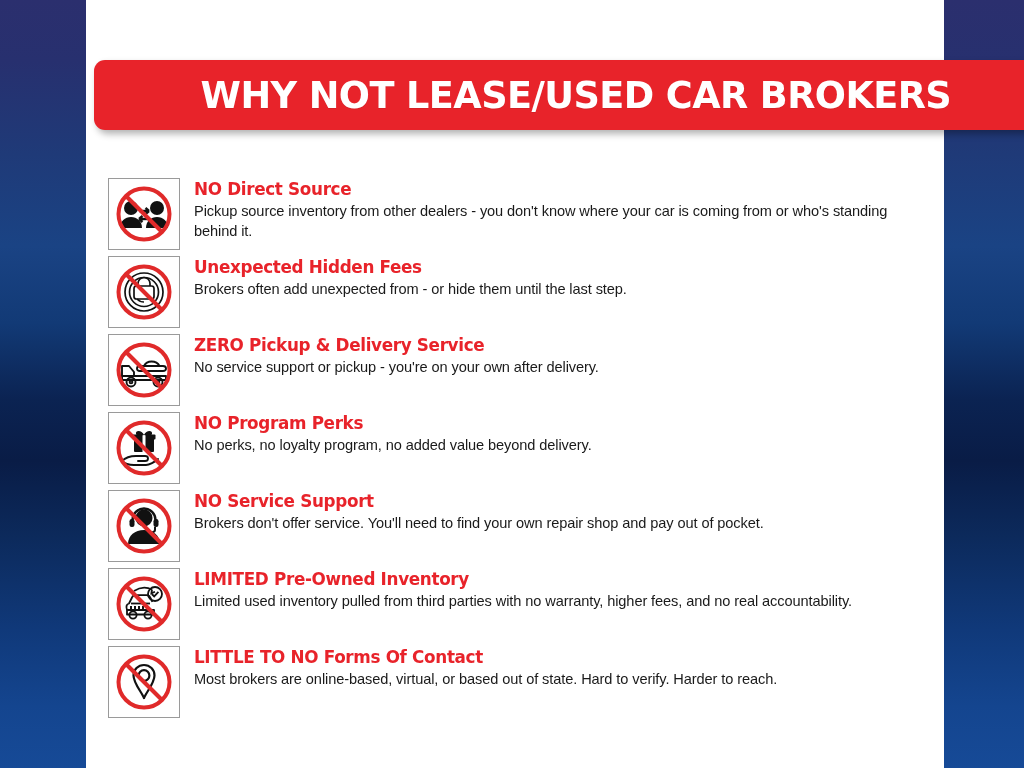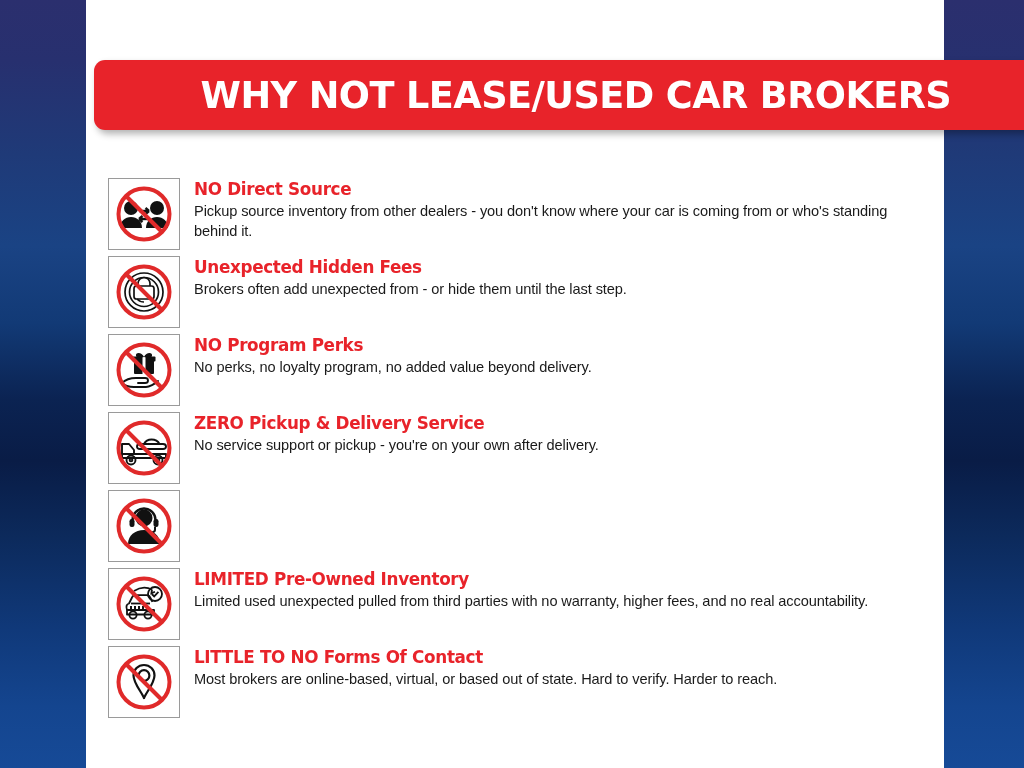--- a/index.html
+++ b/index.html
@@ -177,43 +177,20 @@
       </div>
       <div class="row-text">
         <div class="row-title">Unexpected Hidden Fees</div>
         <div class="row-desc">Brokers often add unexpected from - or hide them until the last step.</div>
       </div>
     </div>
 
     <div class="row">
       <div class="icon-box">
         <svg width="60" height="60" viewBox="0 0 60 60">
-          <g fill="#111">
-            <rect x="20" y="20" width="20" height="14" rx="1"></rect>
-            <rect x="18.5" y="16.5" width="23" height="5" rx="1"></rect>
-            <rect x="28.5" y="16.5" width="3" height="17.5" fill="#fff"></rect>
-            <path d="M30 17c-2-5-9-5-8-1 .6 2.4 5 1.6 8 1zM30 17c2-5 9-5 8-1-.6 2.4-5 1.6-8 1z"></path>
-          </g>
-          <g fill="none" stroke="#111" stroke-width="1.9" stroke-linecap="round" stroke-linejoin="round">
-            <path d="M8 43c4-4 9-5 14-5h9c2 0 3 1 3 2.4S33 43 31 43h-7"></path>
-            <path d="M8 43c3 3 7 4 12 4h12c3 0 9-3 12-6"></path>
-          </g>
-          <circle cx="30" cy="30" r="25.5" fill="none" stroke="#e02a2a" stroke-width="4"></circle>
-          <line x1="12" y1="12" x2="48" y2="48" stroke="#e02a2a" stroke-width="4"></line>
-        </svg>
-      </div>
-      <div class="row-text">
-        <div class="row-title">NO Program Perks</div>
-        <div class="row-desc">No perks, no loyalty program, no added value beyond delivery.</div>
-      </div>
-    </div>
-
-    <div class="row">
-      <div class="icon-box">
-        <svg width="60" height="60" viewBox="0 0 60 60">
           <g fill="none" stroke="#111" stroke-width="1.9" stroke-linejoin="round">
             <path d="M8 36V26h7l5 6v4z"></path>
             <path d="M8 36h44v4H8z"></path>
             <path d="M30 26c1.5-3 4-4.5 7.5-4.5S44 23 45.5 26"></path>
             <path d="M26 26h23c2 0 3 1 3 2.5S51 31 49 31H26c-2 0-3-1-3-2.5S24 26 26 26z"></path>
           </g>
           <g fill="none" stroke="#111" stroke-width="1.9">
             <circle cx="17" cy="42" r="4.5"></circle>
             <circle cx="44" cy="42" r="4.5"></circle>
             <circle cx="17" cy="42" r="1.4"></circle>
@@ -226,34 +203,61 @@
       <div class="row-text">
         <div class="row-title">ZERO Pickup &amp; Delivery Service</div>
         <div class="row-desc">No service support or pickup - you're on your own after delivery.</div>
       </div>
     </div>
 
     <div class="row">
       <div class="icon-box">
         <svg width="60" height="60" viewBox="0 0 60 60">
           <g fill="#111">
+            <rect x="20" y="20" width="20" height="14" rx="1"></rect>
+            <rect x="18.5" y="16.5" width="23" height="5" rx="1"></rect>
+            <rect x="28.5" y="16.5" width="3" height="17.5" fill="#fff"></rect>
+            <path d="M30 17c-2-5-9-5-8-1 .6 2.4 5 1.6 8 1zM30 17c2-5 9-5 8-1-.6 2.4-5 1.6-8 1z"></path>
+          </g>
+          <g fill="none" stroke="#111" stroke-width="1.9" stroke-linecap="round" stroke-linejoin="round">
+            <path d="M8 43c4-4 9-5 14-5h9c2 0 3 1 3 2.4S33 43 31 43h-7"></path>
+            <path d="M8 43c3 3 7 4 12 4h12c3 0 9-3 12-6"></path>
+          </g>
+          <circle cx="30" cy="30" r="25.5" fill="none" stroke="#e02a2a" stroke-width="4"></circle>
+          <line x1="12" y1="12" x2="48" y2="48" stroke="#e02a2a" stroke-width="4"></line>
+        </svg>
+      </div>
+      <div class="row-text">
+        <div class="row-title">NO Program Perks</div>
+        <div class="row-desc">No perks, no loyalty program, no added value beyond delivery.</div>
+      </div>
+    </div>
+
+    <div class="row">
+      <div class="icon-box">
+        <svg width="60" height="60" viewBox="0 0 60 60">
+          <g fill="#111">
             <circle cx="30" cy="22" r="8.5"></circle>
             <path d="M14 48c0-8.5 7-14 16-14s16 5.5 16 14z"></path>
           </g>
           <g fill="none" stroke="#111" stroke-width="2.4">
             <path d="M18.5 24a11.5 11.5 0 0 1 23 0"></path>
           </g>
           <g fill="#111">
             <rect x="15.5" y="23" width="5" height="8" rx="2.2"></rect>
             <rect x="39.5" y="23" width="5" height="8" rx="2.2"></rect>
             <path d="M42 31v3c0 2-2 3.5-5 3.5h-3v-2h3c2 0 3-.8 3-2v-2.5z"></path>
           </g>
           <circle cx="30" cy="30" r="25.5" fill="none" stroke="#e02a2a" stroke-width="4"></circle>
           <line x1="12" y1="12" x2="48" y2="48" stroke="#e02a2a" stroke-width="4"></line>
         </svg>
+      </div>
+      <div class="row-text">
+        <div class="row-title">NO Service Support</div>
+        <div class="row-desc">Brokers don't offer service. You'll need to find your own repair shop and pay out of pocket.</div>
       </div>
     </div>
 
     <div class="row">
       <div class="icon-box">
         <svg width="60" height="60" viewBox="0 0 60 60">
           <g fill="none" stroke="#111" stroke-width="1.8" stroke-linejoin="round">
             <path d="M13 36c-1.5-4 0-6 2-6.5l3-6c.6-1.4 2-2.3 3.6-2.3h11c1.6 0 3 .9 3.6 2.3l2.2 4.4"></path>
             <path d="M13 36h27v4.5H13z"></path>
             <path d="M17 29.5h19"></path>
@@ -274,21 +278,21 @@
             <path d="M37.8 20l2.4 2.4 4.2-4.6"></path>
             <path d="M20 17c6-4 13-4 18-1.5"></path>
             <path d="M38 15.5l-.6 3.8 3.6-1.6" fill="none"></path>
           </g>
           <circle cx="30" cy="30" r="25.5" fill="none" stroke="#e02a2a" stroke-width="4"></circle>
           <line x1="12" y1="12" x2="48" y2="48" stroke="#e02a2a" stroke-width="4"></line>
         </svg>
       </div>
       <div class="row-text">
         <div class="row-title">LIMITED Pre-Owned Inventory</div>
-        <div class="row-desc">Limited used unexpected pulled from third parties with no warranty, higher fees, and no real accountability.</div>
+        <div class="row-desc">Limited used inventory pulled from third parties with no warranty, higher fees, and no real accountability.</div>
       </div>
     </div>
 
     <div class="row">
       <div class="icon-box">
         <svg width="60" height="60" viewBox="0 0 60 60">
           <g fill="none" stroke="#111" stroke-width="2.2" stroke-linejoin="round">
             <path d="M30 13c-6 0-10.5 4.6-10.5 10.4 0 7.6 8.2 16.8 10.5 22.6 2.3-5.8 10.5-15 10.5-22.6C40.5 17.6 36 13 30 13z"></path>
             <circle cx="30" cy="23.5" r="5.4"></circle>
           </g>

